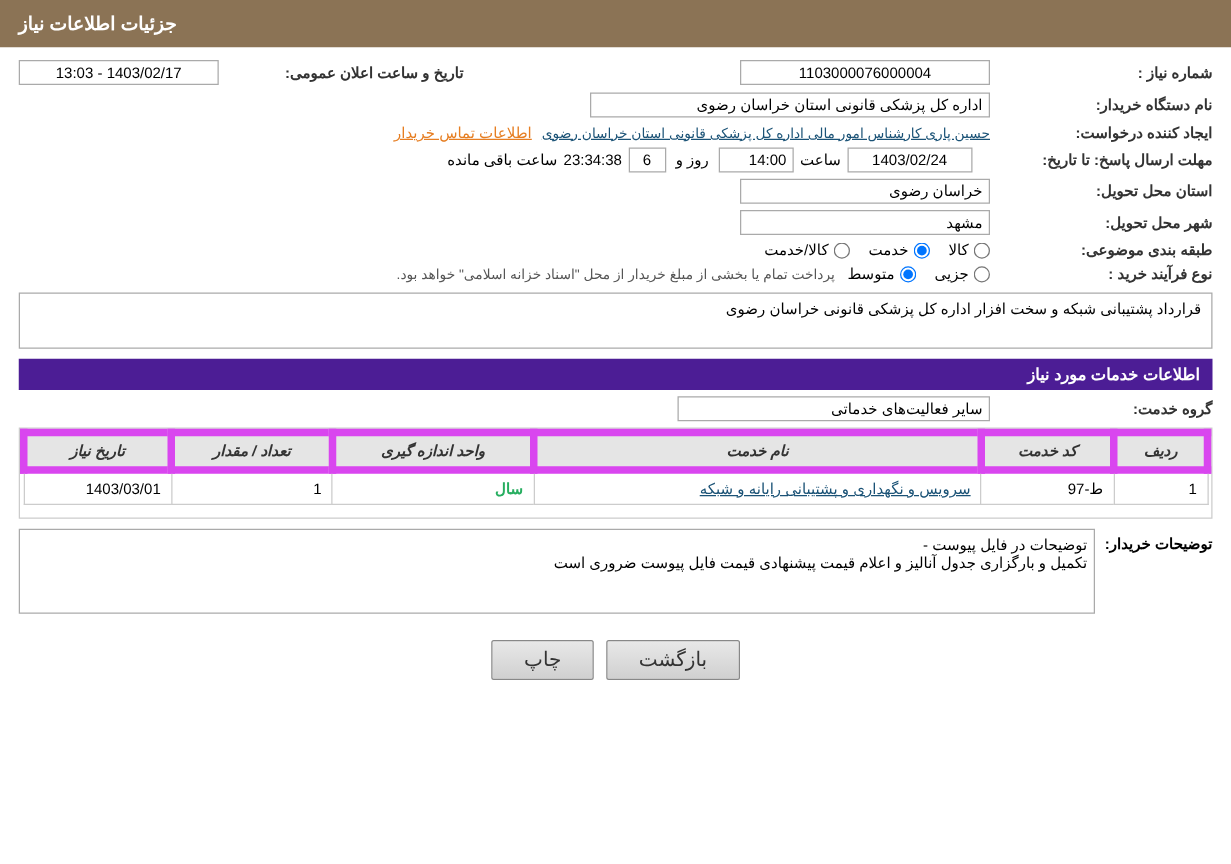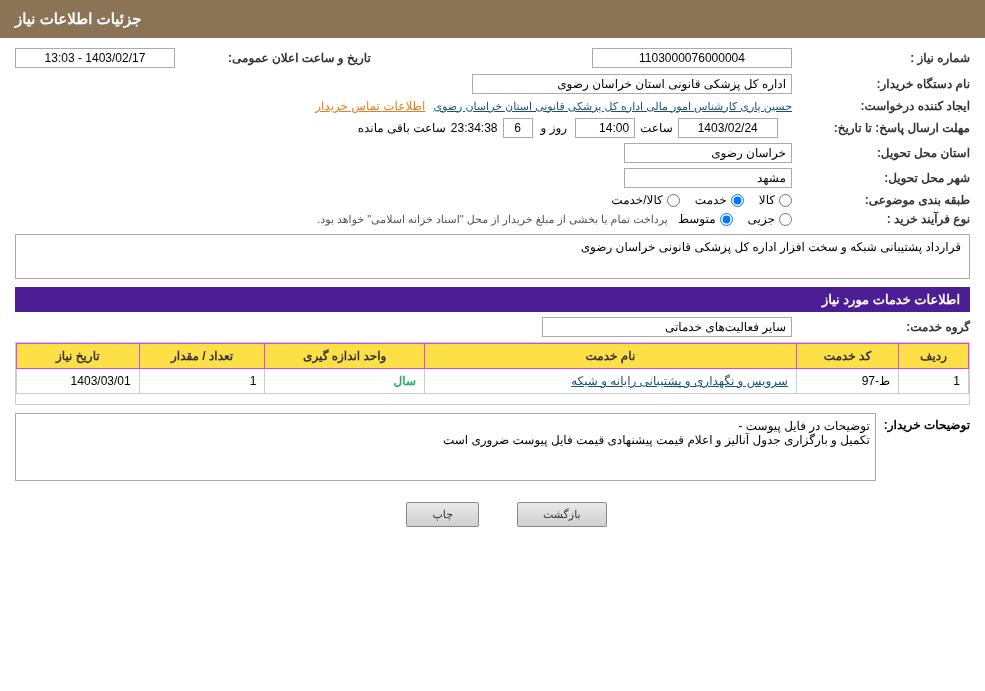--- a/index.html
+++ b/index.html
@@ -26,21 +26,21 @@
       direction: rtl;
     }
     .content-area {
       padding: 10px 15px;
       background: #fff;
     }
     .input-wide {
       width: 320px;
     }
     .input-medium {
-      width: 168px;
+      width: 200px;
     }
     .link-blue {
       color: #1a5276;
       text-decoration: underline;
       cursor: pointer;
     }
     .link-orange {
       color: #e67e22;
       text-decoration: underline;
       cursor: pointer;
@@ -68,26 +68,27 @@
       font-size: 13px;
       margin: 8px 0 5px 0;
       text-align: right;
     }
     .data-table {
       width: 100%;
       border-collapse: collapse;
       margin-bottom: 10px;
     }
     .data-table th {
-      background: #fde047;
-      border: 1px solid #d946ef;
+      background: #e5e5e5;
+      border: 6px solid #d946ef;
       padding: 5px 8px;
       text-align: center;
       font-weight: bold;
       color: #333;
+      font-style: italic;
     }
     .data-table td {
       border: 1px solid #ccc;
       padding: 5px 8px;
       text-align: right;
       background: #fff;
     }
     .col-green {
       color: #27ae60;
       font-weight: bold;
@@ -110,25 +111,24 @@
     }
     .button-row {
       display: flex;
       justify-content: center;
       gap: 10px;
       padding: 10px 0 5px 0;
     }
     .btn {
       padding: 5px 25px;
       font-family: Tahoma, Arial, sans-serif;
-      font-size: 11px;
+      font-size: 16px;
       cursor: pointer;
       border: 1px solid #888;
       border-radius: 2px;
-      margin-left: 28px;
     }
     .btn-print {
       background: linear-gradient(to bottom, #e8e8e8, #d0d0d0);
       color: #333;
     }
     .btn-back {
       background: linear-gradient(to bottom, #e8e8e8, #d0d0d0);
       color: #333;
     }
     .desc-box {

